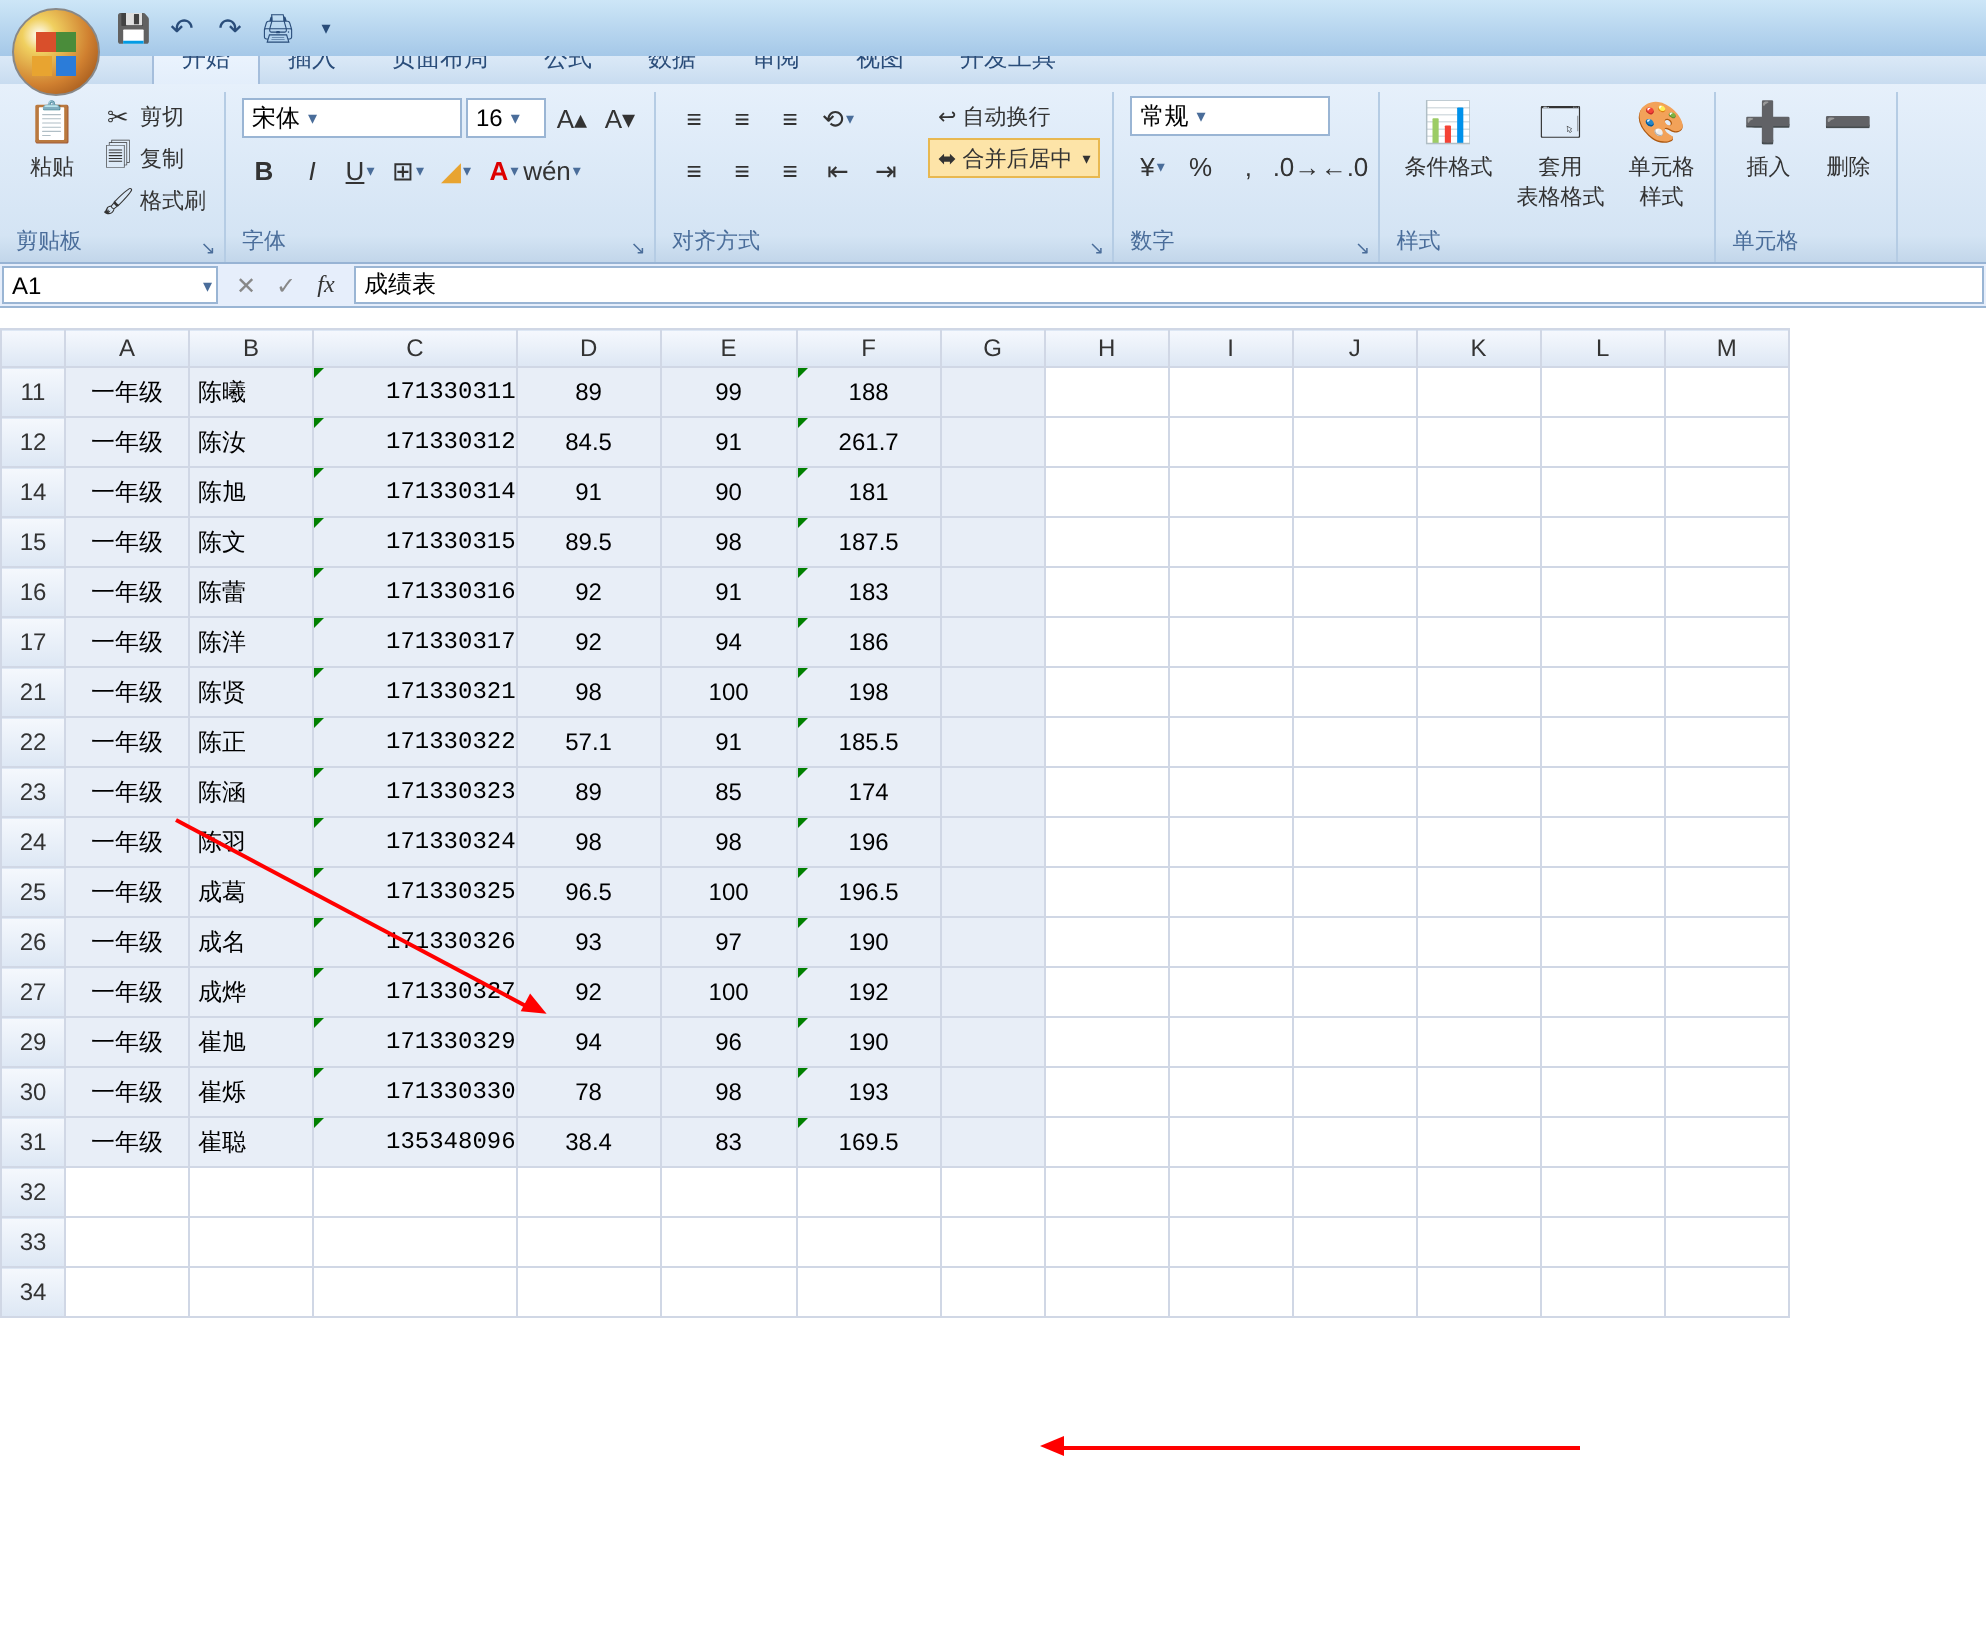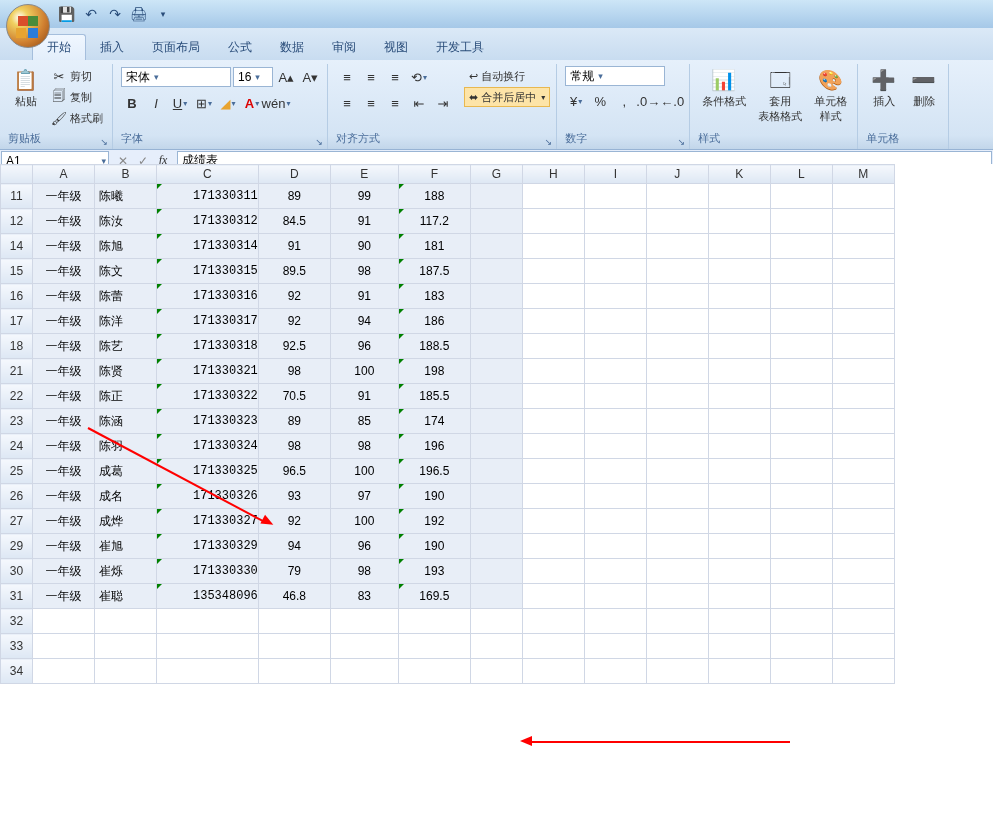--- a/index.html
+++ b/index.html
@@ -9,21 +9,21 @@
 .title-bar { height: 28px; background: linear-gradient(to bottom, #cde6f7 0%, #a5c8e8 100%); display: flex; align-items: center; position: relative; }
 .office-btn { width: 44px; height: 44px; position: absolute; left: 6px; top: 4px; z-index: 10; border-radius: 50%; background: radial-gradient(circle at 30% 30%, #fff 0%, #f0d060 20%, #d08030 60%, #8b4513 100%); border: 1px solid #888; display: flex; align-items: center; justify-content: center; }
 .office-logo { width: 24px; height: 24px; position: relative; }
 .office-logo::before { content: ""; position: absolute; width: 10px; height: 10px; background: #d94f2b; top: 2px; left: 2px; }
 .office-logo::after { content: ""; position: absolute; width: 10px; height: 10px; background: #4a8c3a; top: 2px; right: 2px; box-shadow: 0 12px 0 #2b7cd9, -12px 12px 0 #e8a430; }
 .qat { display: flex; align-items: center; gap: 2px; margin-left: 56px; height: 100%; }
 .qat-btn { width: 22px; height: 22px; display: flex; align-items: center; justify-content: center; font-size: 14px; color: #2a4d7a; cursor: pointer; }
 .title-text { position: absolute; left: 50%; transform: translateX(-50%); font-size: 12px; color: #3a5a88; white-space: nowrap; }
 
 
-.tabs { height: 32px; background: linear-gradient(to bottom, #dbe9f7, #c8dcf0); display: flex; align-items: flex-end; padding-left: 32px; }
+.tabs { height: 14px; background: linear-gradient(to bottom, #dbe9f7, #c8dcf0); display: flex; align-items: flex-end; padding-left: 76px; }
 .tab { padding: 4px 14px; font-size: 12px; color: #2a4d7a; cursor: pointer; }
 .tab.active { background: linear-gradient(to bottom, #f0f7ff, #e3eefb); border: 1px solid #a5bedc; border-bottom: none; border-radius: 3px 3px 0 0; }
 
 
 .ribbon { height: 90px; background: linear-gradient(to bottom, #e6f0fb 0%, #d4e4f4 85%, #c2d6ea 100%); border-bottom: 1px solid #97b3d4; display: flex; padding: 4px 2px 0 2px; gap: 2px; }
 .ribbon-group { border-right: 1px solid #b5cce4; padding: 0 6px 2px 6px; display: flex; flex-direction: column; position: relative; min-width: 50px; }
 .ribbon-group-content { flex: 1; display: flex; align-items: flex-start; gap: 4px; padding-top: 2px; }
 .ribbon-group-label { font-size: 11px; color: #4a6d9a; text-align: left; padding: 1px 0; position: relative; }
 .ribbon-group-launcher { position: absolute; right: 2px; bottom: 1px; width: 12px; height: 12px; font-size: 9px; color: #4a6d9a; display: flex; align-items: center; justify-content: center; cursor: pointer; }
 
@@ -41,21 +41,21 @@
 .font-name { width: 110px; }
 .font-size { width: 40px; }
 
 .icon-btn { width: 22px; height: 22px; display: flex; align-items: center; justify-content: center; cursor: pointer; border: 1px solid transparent; font-size: 13px; color: #333; }
 .icon-btn.dd::after { content: "▾"; font-size: 8px; color: #4a6d9a; margin-left: 1px; }
 
 .check-btn { display: flex; align-items: center; gap: 3px; padding: 1px 4px; font-size: 11px; color: #333; cursor: pointer; height: 20px; border: 1px solid transparent; }
 .check-btn.active { background: #fde4a8; border-color: #e8b850; }
 
 
-.formula-bar { height: 22px; display: flex; align-items: stretch; border-bottom: 1px solid #9ab5d4; background: #e6eefb; text-decoration: underline; }
+.formula-bar { height: 22px; display: flex; align-items: stretch; border-bottom: 1px solid #9ab5d4; background: #e6eefb; }
 .name-box { width: 108px; background: #fff; border: 1px solid #9ab5d4; margin: 1px; display: flex; align-items: center; padding: 0 4px; font-size: 12px; position: relative; }
 .name-box .dd { position: absolute; right: 2px; font-size: 9px; color: #4a6d9a; }
 .fx-btns { display: flex; align-items: center; gap: 2px; padding: 0 4px; }
 .fx-btn { width: 18px; height: 18px; display: flex; align-items: center; justify-content: center; font-size: 12px; color: #888; cursor: pointer; }
 .fx-btn.fx { color: #333; font-style: italic; font-family: serif; }
 .formula-input { flex: 1; background: #fff; border: 1px solid #9ab5d4; margin: 1px; padding: 0 4px; font-size: 12px; display: flex; align-items: center; }
 
 
 .grid-wrap { position: absolute; top: 164px; left: 0; right: 0; bottom: 0; overflow: hidden; background: #fff; }
 .grid { border-collapse: collapse; font-size: 12px; }
@@ -321,21 +321,21 @@
           <td class="col-L" style="background:#fff"></td>
           <td class="col-M" style="background:#fff"></td>
         </tr>
         <tr class="data-region">
           <th class="row-header">12</th>
           <td class="col-A">一年级</td>
           <td class="col-B col-b">陈汝</td>
           <td class="col-C col-c green-tri">171330312</td>
           <td class="col-D">84.5</td>
           <td class="col-E">91</td>
-          <td class="col-F green-tri">117.2</td>
+          <td class="col-F green-tri">261.7</td>
           <td class="col-G"></td>
           <td class="col-H" style="background:#fff"></td>
           <td class="col-I" style="background:#fff"></td>
           <td class="col-J" style="background:#fff"></td>
           <td class="col-K" style="background:#fff"></td>
           <td class="col-L" style="background:#fff"></td>
           <td class="col-M" style="background:#fff"></td>
         </tr>
         <tr class="data-region">
           <th class="row-header">14</th>
@@ -395,57 +395,41 @@
           <td class="col-F green-tri">186</td>
           <td class="col-G"></td>
           <td class="col-H" style="background:#fff"></td>
           <td class="col-I" style="background:#fff"></td>
           <td class="col-J" style="background:#fff"></td>
           <td class="col-K" style="background:#fff"></td>
           <td class="col-L" style="background:#fff"></td>
           <td class="col-M" style="background:#fff"></td>
         </tr>
         <tr class="data-region">
-          <th class="row-header">18</th>
-          <td class="col-A">一年级</td>
-          <td class="col-B col-b">陈艺</td>
-          <td class="col-C col-c green-tri">171330318</td>
-          <td class="col-D">92.5</td>
-          <td class="col-E">96</td>
-          <td class="col-F green-tri">188.5</td>
-          <td class="col-G"></td>
-          <td class="col-H" style="background:#fff"></td>
-          <td class="col-I" style="background:#fff"></td>
-          <td class="col-J" style="background:#fff"></td>
-          <td class="col-K" style="background:#fff"></td>
-          <td class="col-L" style="background:#fff"></td>
-          <td class="col-M" style="background:#fff"></td>
-        </tr>
-        <tr class="data-region">
           <th class="row-header">21</th>
           <td class="col-A">一年级</td>
           <td class="col-B col-b">陈贤</td>
           <td class="col-C col-c green-tri">171330321</td>
           <td class="col-D">98</td>
           <td class="col-E">100</td>
           <td class="col-F green-tri">198</td>
           <td class="col-G"></td>
           <td class="col-H" style="background:#fff"></td>
           <td class="col-I" style="background:#fff"></td>
           <td class="col-J" style="background:#fff"></td>
           <td class="col-K" style="background:#fff"></td>
           <td class="col-L" style="background:#fff"></td>
           <td class="col-M" style="background:#fff"></td>
         </tr>
         <tr class="data-region">
           <th class="row-header">22</th>
           <td class="col-A">一年级</td>
           <td class="col-B col-b">陈正</td>
           <td class="col-C col-c green-tri">171330322</td>
-          <td class="col-D">70.5</td>
+          <td class="col-D">57.1</td>
           <td class="col-E">91</td>
           <td class="col-F green-tri">185.5</td>
           <td class="col-G"></td>
           <td class="col-H" style="background:#fff"></td>
           <td class="col-I" style="background:#fff"></td>
           <td class="col-J" style="background:#fff"></td>
           <td class="col-K" style="background:#fff"></td>
           <td class="col-L" style="background:#fff"></td>
           <td class="col-M" style="background:#fff"></td>
         </tr>
@@ -543,37 +527,37 @@
           <td class="col-J" style="background:#fff"></td>
           <td class="col-K" style="background:#fff"></td>
           <td class="col-L" style="background:#fff"></td>
           <td class="col-M" style="background:#fff"></td>
         </tr>
         <tr class="data-region">
           <th class="row-header">30</th>
           <td class="col-A">一年级</td>
           <td class="col-B col-b">崔烁</td>
           <td class="col-C col-c green-tri">171330330</td>
-          <td class="col-D">79</td>
+          <td class="col-D">78</td>
           <td class="col-E">98</td>
           <td class="col-F green-tri">193</td>
           <td class="col-G"></td>
           <td class="col-H" style="background:#fff"></td>
           <td class="col-I" style="background:#fff"></td>
           <td class="col-J" style="background:#fff"></td>
           <td class="col-K" style="background:#fff"></td>
           <td class="col-L" style="background:#fff"></td>
           <td class="col-M" style="background:#fff"></td>
         </tr>
         <tr class="data-region">
           <th class="row-header">31</th>
           <td class="col-A">一年级</td>
           <td class="col-B col-b">崔聪</td>
           <td class="col-C col-c green-tri">135348096</td>
-          <td class="col-D">46.8</td>
+          <td class="col-D">38.4</td>
           <td class="col-E">83</td>
           <td class="col-F green-tri">169.5</td>
           <td class="col-G"></td>
           <td class="col-H" style="background:#fff"></td>
           <td class="col-I" style="background:#fff"></td>
           <td class="col-J" style="background:#fff"></td>
           <td class="col-K" style="background:#fff"></td>
           <td class="col-L" style="background:#fff"></td>
           <td class="col-M" style="background:#fff"></td>
         </tr>

